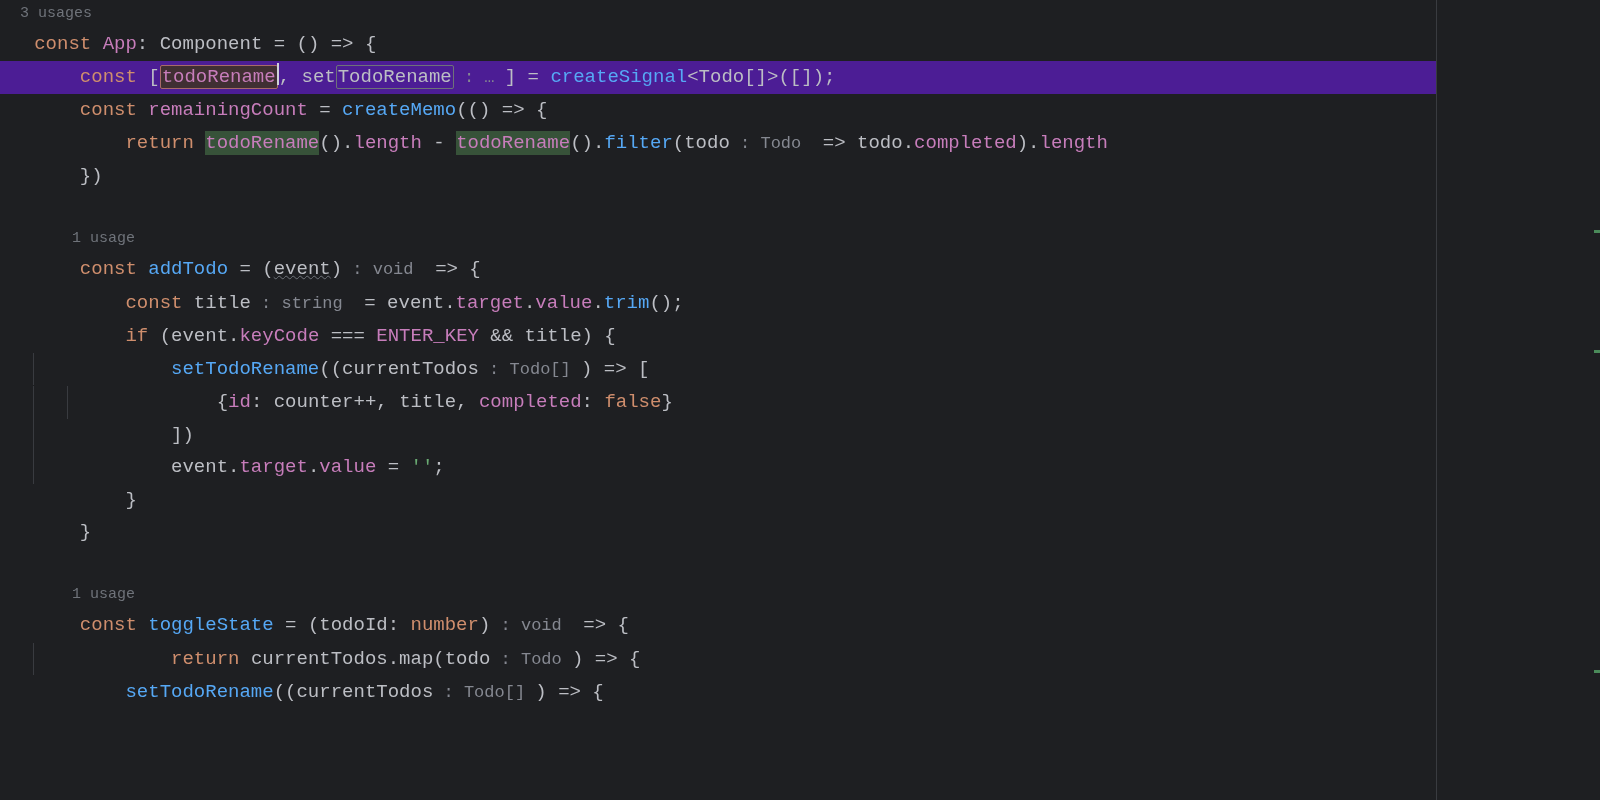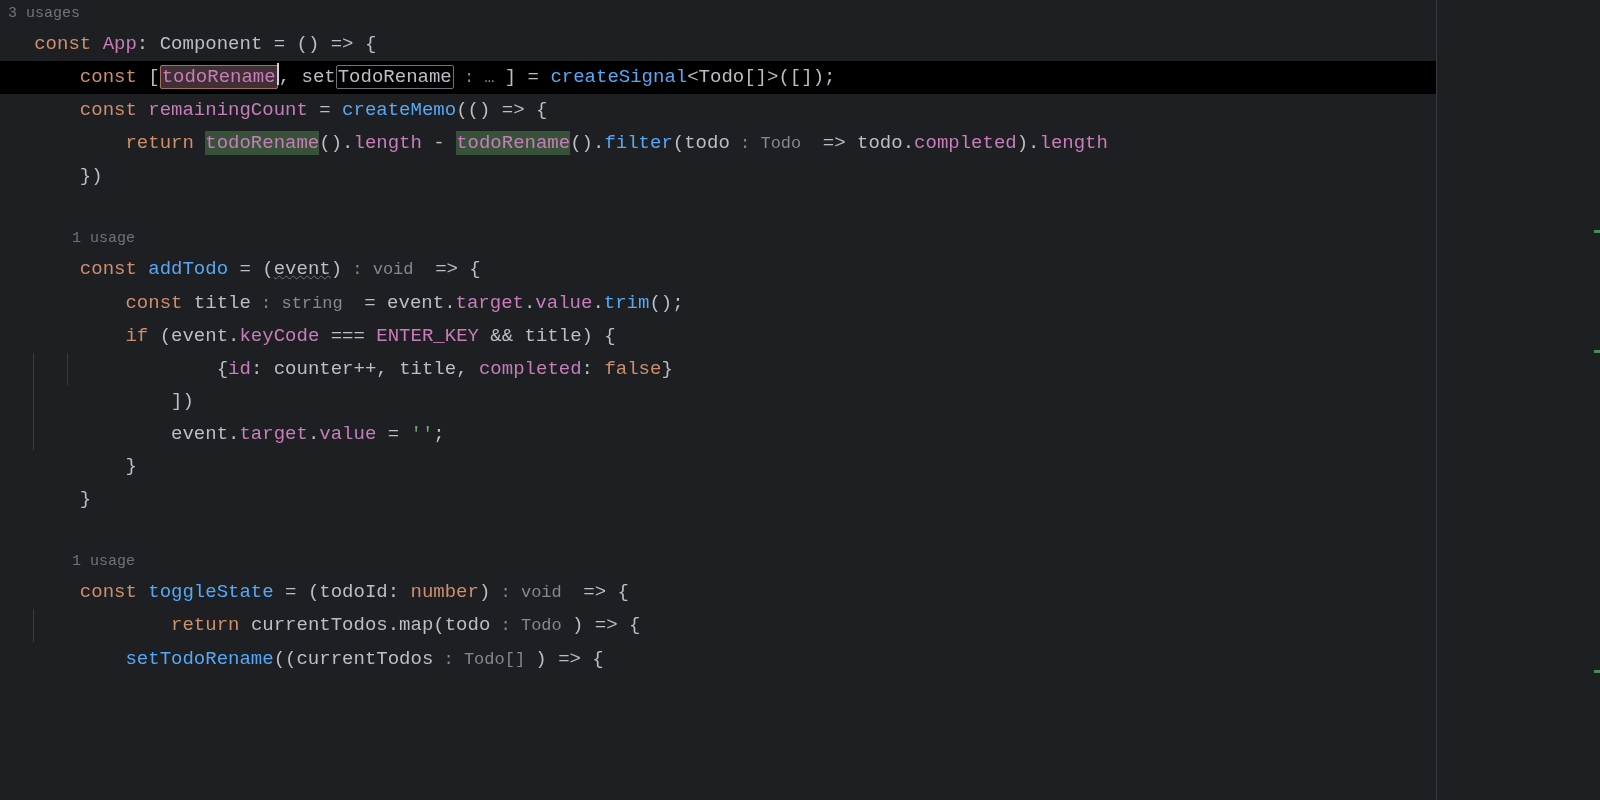--- a/index.html
+++ b/index.html
@@ -1,22 +1,22 @@
 <!DOCTYPE html>
 <html><head>
 <meta charset="utf-8">
 <style>
   html,body{margin:0;padding:0;background:#1e1f22;color:#bcbec4;width:1600px;height:800px;overflow:hidden}
   body{font-family:ui-monospace,Menlo,Consolas,"Liberation Mono",monospace;font-size:19px;line-height:32.5px;position:relative}
   .editor{position:absolute;left:0;top:0;width:1436px;height:800px;overflow:hidden}
   .gutter-border{position:absolute;left:1436px;top:0;width:1px;height:800px;background:#393b40}
   .inlay-col{position:absolute;left:1437px;top:0;width:163px;height:800px}
   .row{white-space:pre;font-variant-ligatures:none}
-  .row.hl{background:#000000}
-  .usages{color:#6f737a;font-size:15px;padding-left:8px;line-height:28px}
+  .row.hl{background:#4c1d95}
+  .usages{color:#6f737a;font-size:15px;padding-left:20px;line-height:28px}
   .pad{height:32.5px}
   .kw{color:#cf8e6d}
   .fn{color:#56a8f5}
   .id{color:#c77dbb}
   .ty{color:#bcbec4}
   .str{color:#6aab73}
   .pun{color:#bcbec4}
   .hint{color:#858891;font-size:17px}
   .box-red{border:1px solid #a86a6a;background:#402f33;padding:0 1px;border-radius:2px}
   .box-wh{border:1px solid #6e7279;padding:0 1px;border-radius:2px}
@@ -48,20 +48,21 @@
   <div class="pad"></div>
 
   <div class="usages" style="padding-left:72px">1 usage</div>
 
   <div class="row"><span class="pun">       </span><span class="kw">const</span><span class="pun"> </span><span class="fn">addTodo</span><span class="pun"> = (</span><span class="ty ul">event</span><span class="pun">)</span><span class="hint"> : void </span><span class="pun"> =&gt; {</span></div>
 
   <div class="row"><span class="pun">           </span><span class="kw">const</span><span class="pun"> </span><span class="ty">title</span><span class="hint"> : string </span><span class="pun"> = </span><span class="ty">event</span><span class="pun">.</span><span class="id">target</span><span class="pun">.</span><span class="id">value</span><span class="pun">.</span><span class="fn">trim</span><span class="pun">();</span></div>
 
   <div class="row"><span class="pun">           </span><span class="kw">if</span><span class="pun"> (</span><span class="ty">event</span><span class="pun">.</span><span class="id">keyCode</span><span class="pun"> === </span><span class="id">ENTER_KEY</span><span class="pun"> &amp;&amp; title) {</span></div>
 
+  <div class="row"><span class="pun">   <span class="indent"></span>            </span><span class="fn">setTodoRename</span><span class="pun">((</span><span class="ty">currentTodos</span><span class="hint"> : Todo[] </span><span class="pun">) =&gt; [</span></div>
 
 
   <div class="row"><span class="pun">   <span class="indent"></span>   <span class="indent"></span>             </span><span class="pun">{</span><span class="id">id</span><span class="pun">: </span><span class="ty">counter</span><span class="pun">++, </span><span class="ty">title</span><span class="pun">, </span><span class="id">completed</span><span class="pun">: </span><span class="kw">false</span><span class="pun">}</span></div>
 
   <div class="row"><span class="pun">   <span class="indent"></span>            </span><span class="pun">])</span></div>
 
   <div class="row"><span class="pun">   <span class="indent"></span>            </span><span class="ty">event</span><span class="pun">.</span><span class="id">target</span><span class="pun">.</span><span class="id">value</span><span class="pun"> = </span><span class="str">''</span><span class="pun">;</span></div>
 
   <div class="row"><span class="pun">           </span><span class="pun">}</span></div>
 

